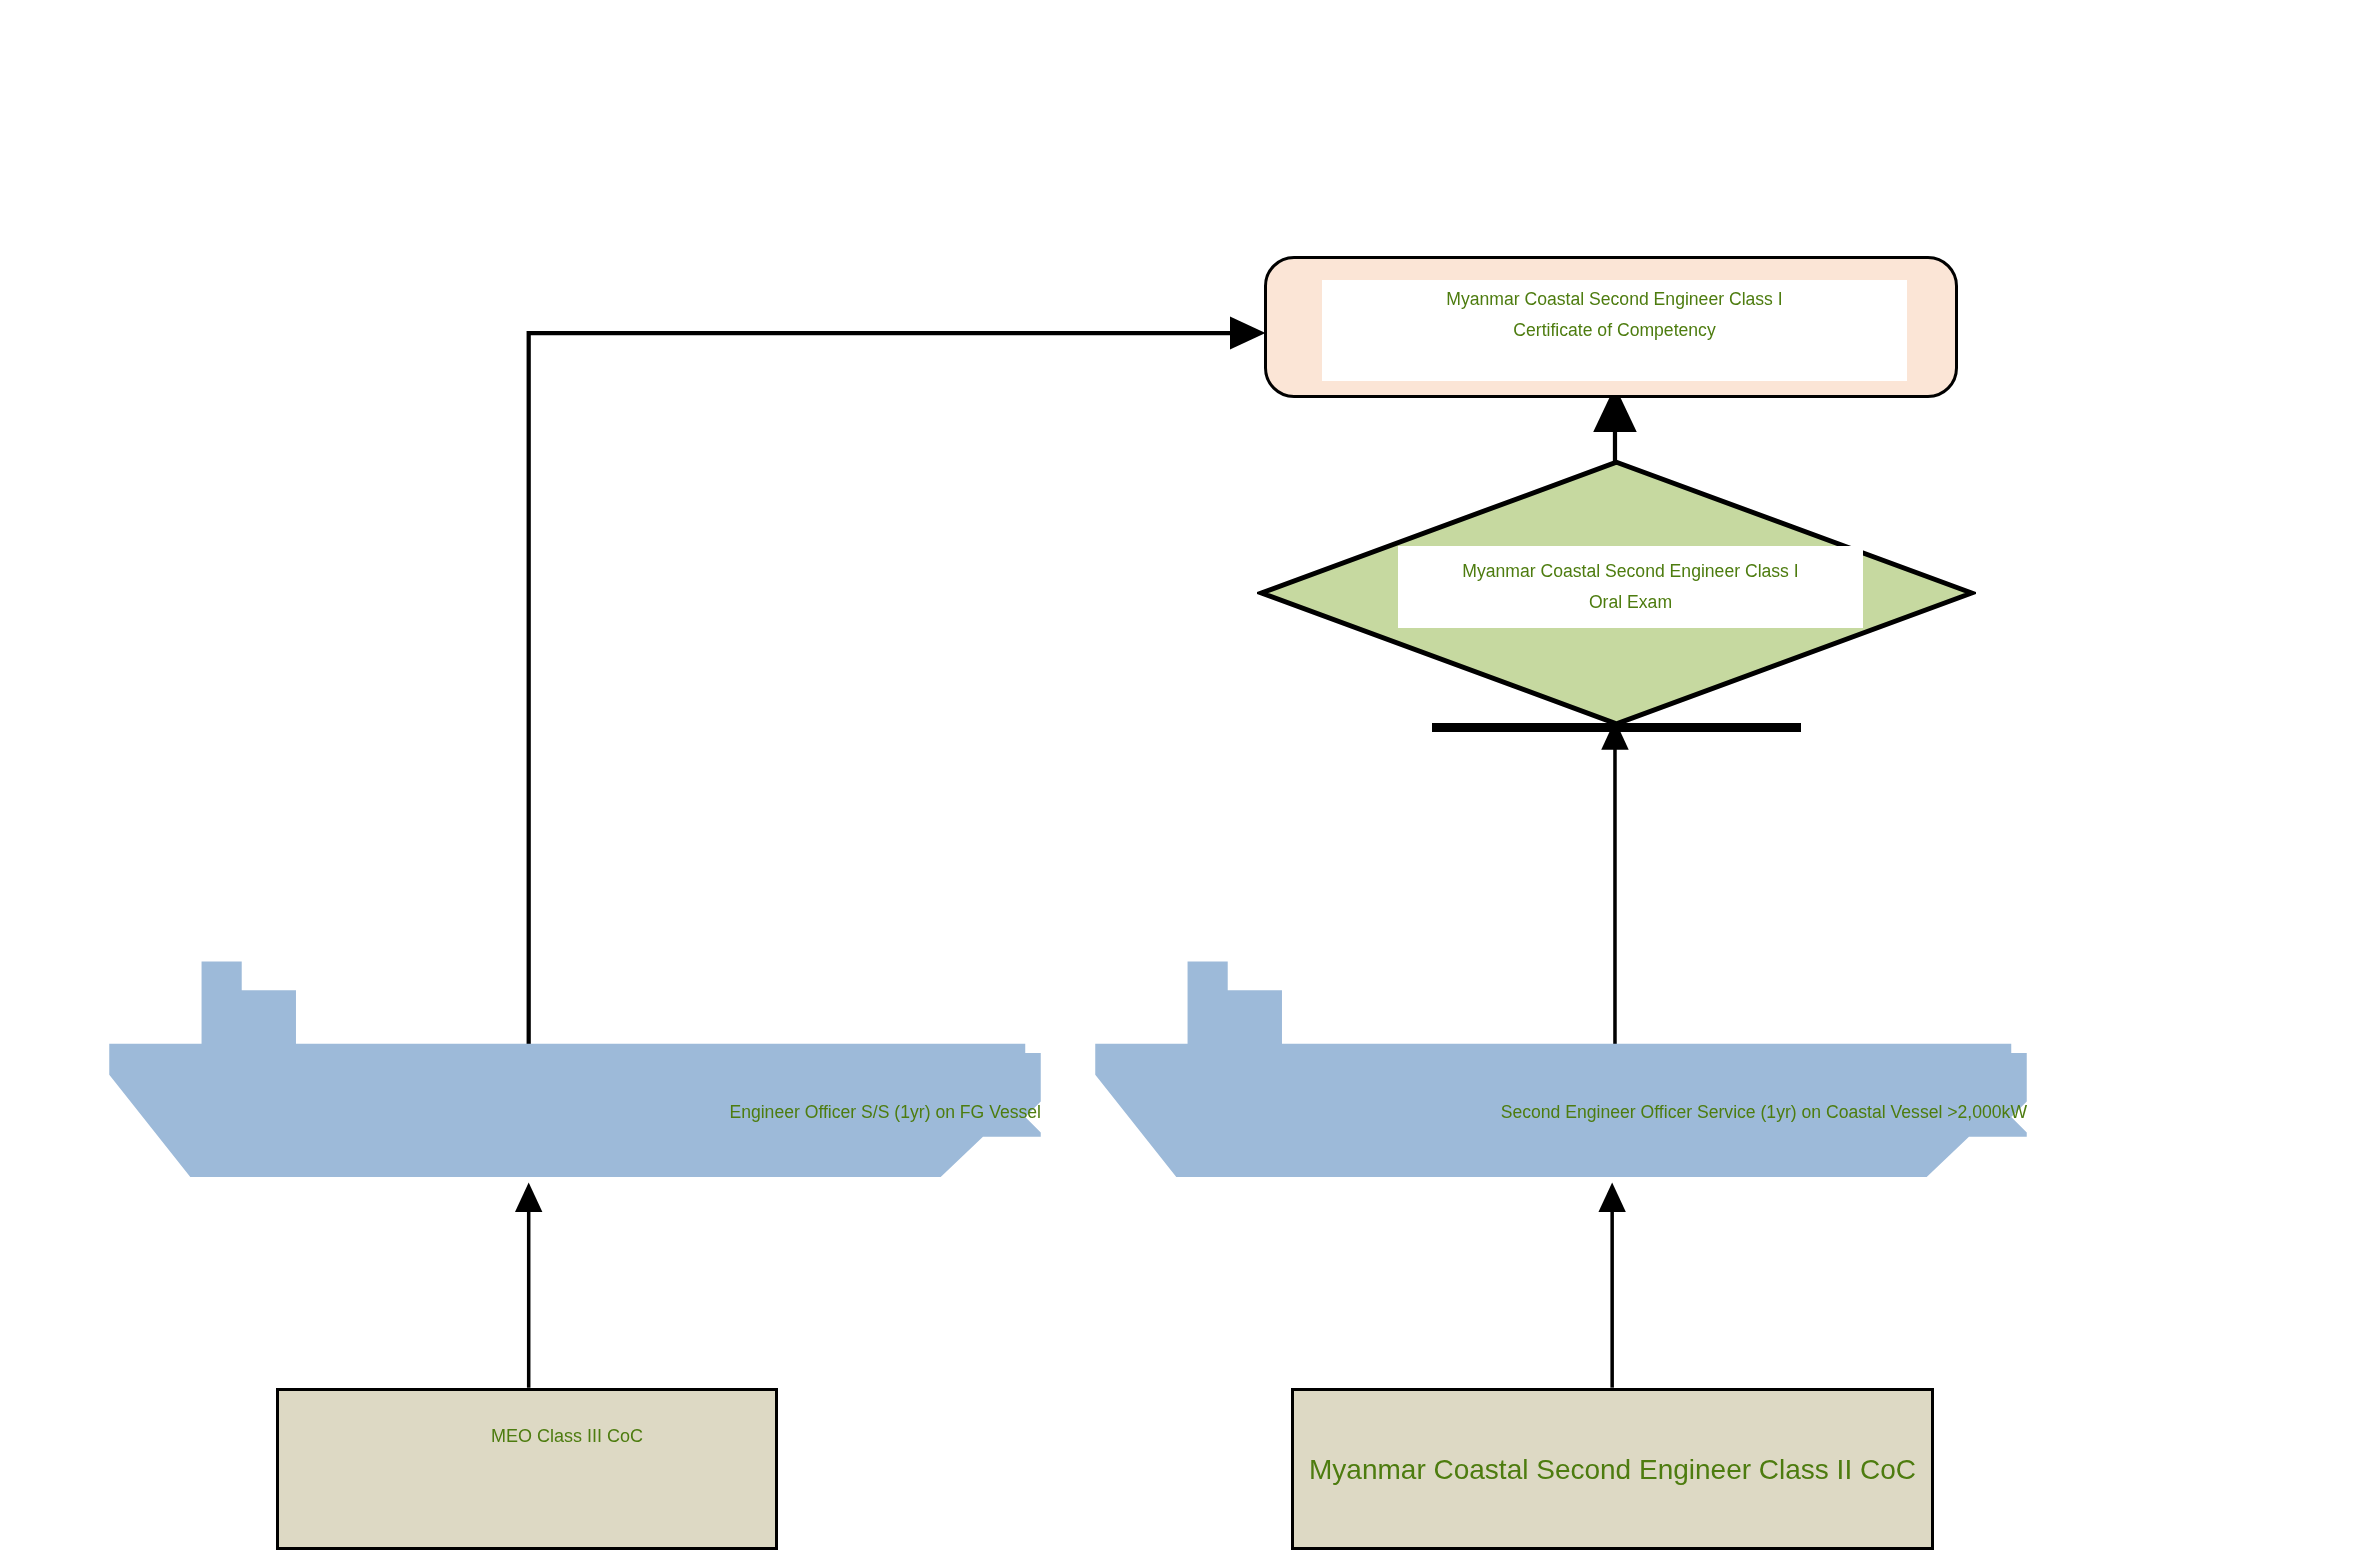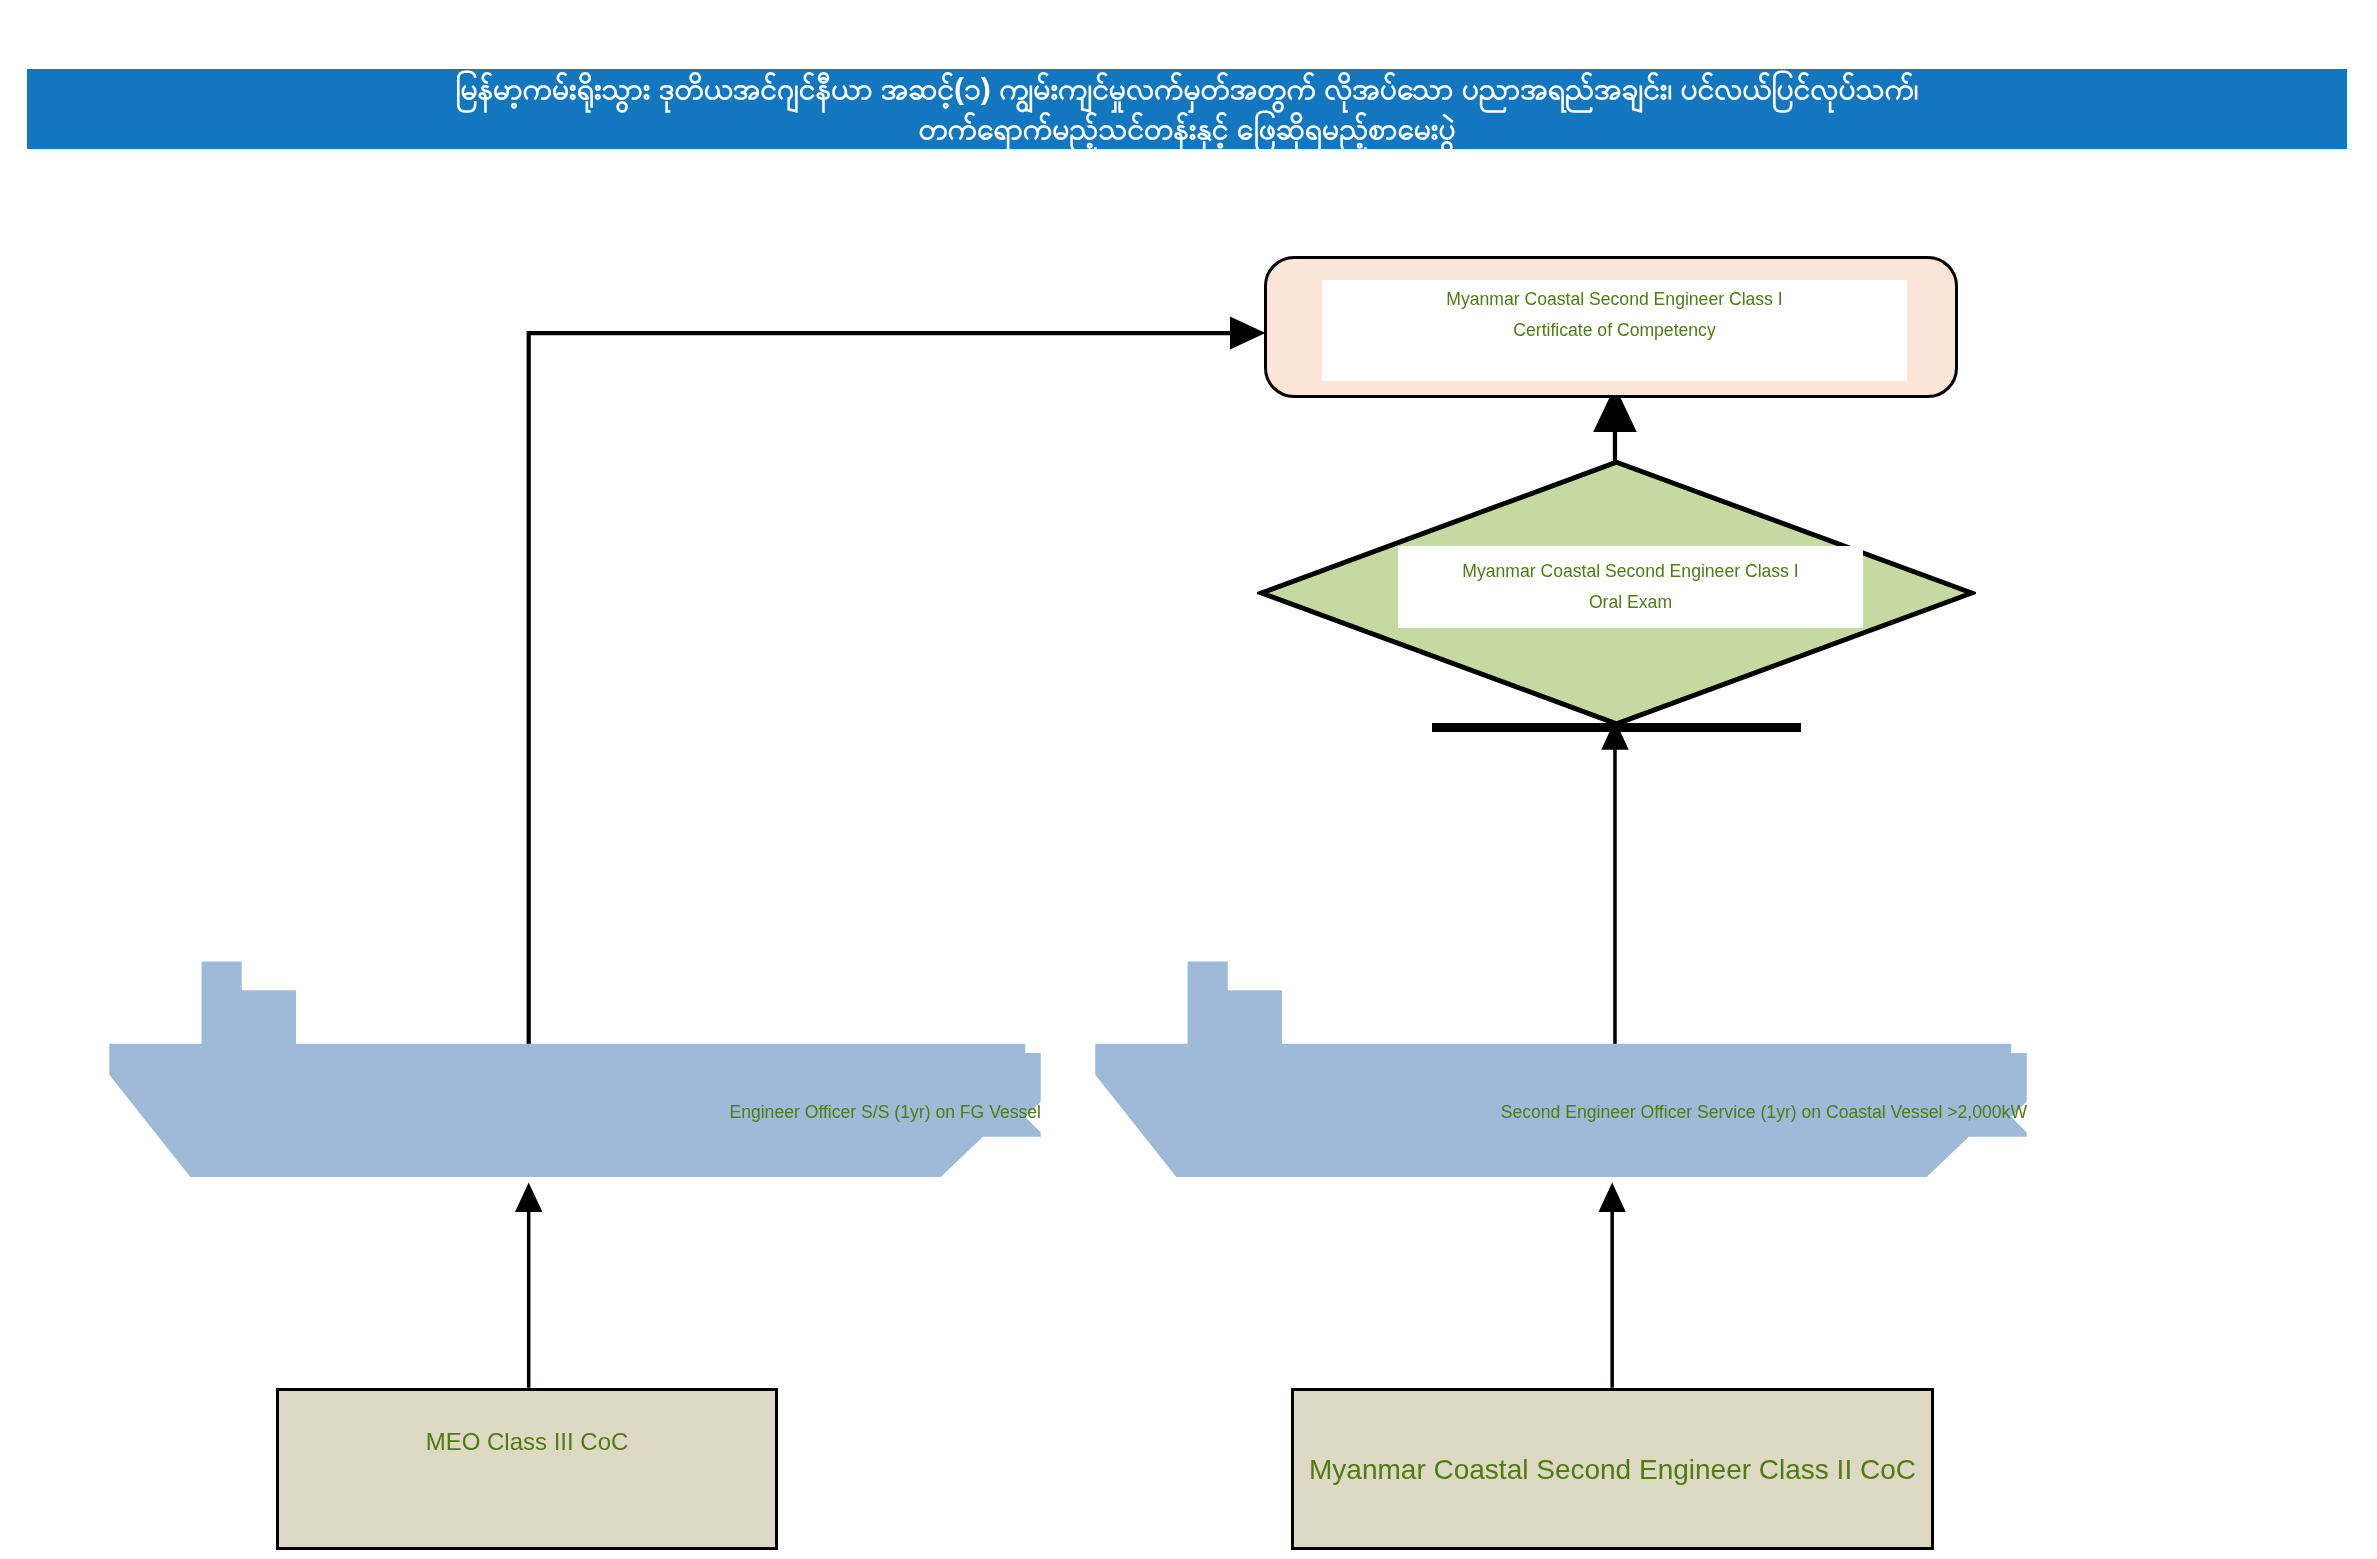--- a/index.html
+++ b/index.html
@@ -144,21 +144,21 @@
     position: absolute;
     left: 0;
     width: 100%;
   }
   #meo3-box {
     left: 276px;
     top: 1388px;
     width: 502px;
     height: 162px;
   }
-  #meo3-box .shape-text { top: 30px; font-size: 24px; }
+  #meo3-box .shape-text { top: 30px; font-size: 18px; margin-left: 40px; }
   #coastal2-box {
     left: 1291px;
     top: 1388px;
     width: 643px;
     height: 162px;
   }
   #coastal2-box .shape-text { top: 54px; font-size: 28px; }
 
   
   #connectors {
@@ -168,26 +168,20 @@
     width: 2377px;
     height: 1560px;
     pointer-events: none;
   }
 </style>
 </head>
 <body>
 
 <div id="canvas">
 
-  <div id="title-banner">
-    <div id="title-text">
-      <span class="ln">မြန်မာ့ကမ်းရိုးသွား ဒုတိယအင်ဂျင်နီယာ အဆင့်(၁) ကျွမ်းကျင်မှုလက်မှတ်အတွက် လိုအပ်သော ပညာအရည်အချင်း၊ ပင်လယ်ပြင်လုပ်သက်၊</span>
-      <span class="ln">တက်ရောက်မည့်သင်တန်းနှင့် ဖြေဆိုရမည့်စာမေးပွဲ</span>
-    </div>
-  </div>
 
   <svg id="connectors" viewBox="0 0 3372 2212" width="2377" height="1560">
     <defs>
       <marker id="arrowhead" markerWidth="9" markerHeight="9" refX="4.2" refY="4.5" orient="auto" markerUnits="strokeWidth">
         <path d="M0,0.6 L8.4,4.5 L0,8.4 z" fill="#000000"></path>
       </marker>
       <marker id="arrowheadThin" markerWidth="12" markerHeight="12" refX="5.5" refY="6" orient="auto" markerUnits="strokeWidth">
         <path d="M0,0.8 L11,6 L0,11.2 z" fill="#000000"></path>
       </marker>
     </defs>

